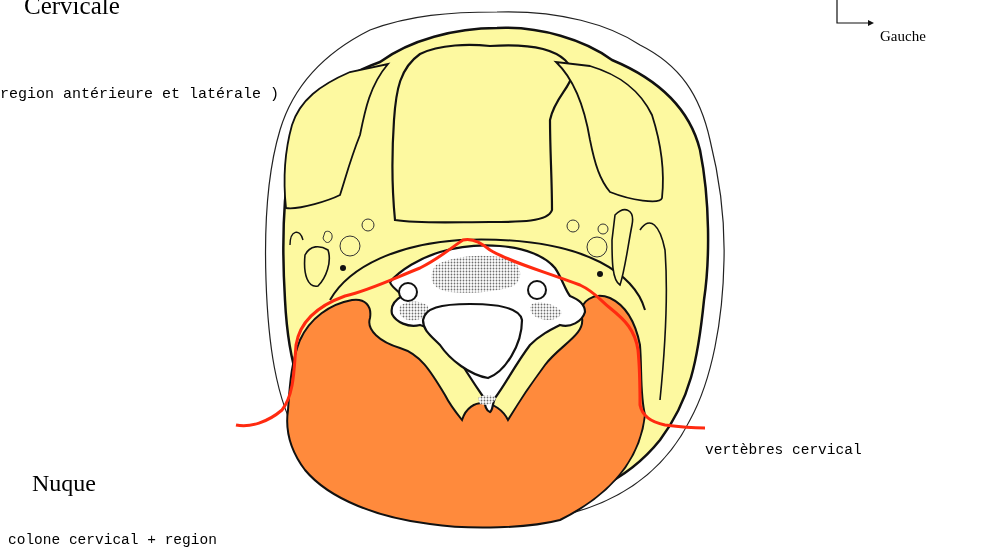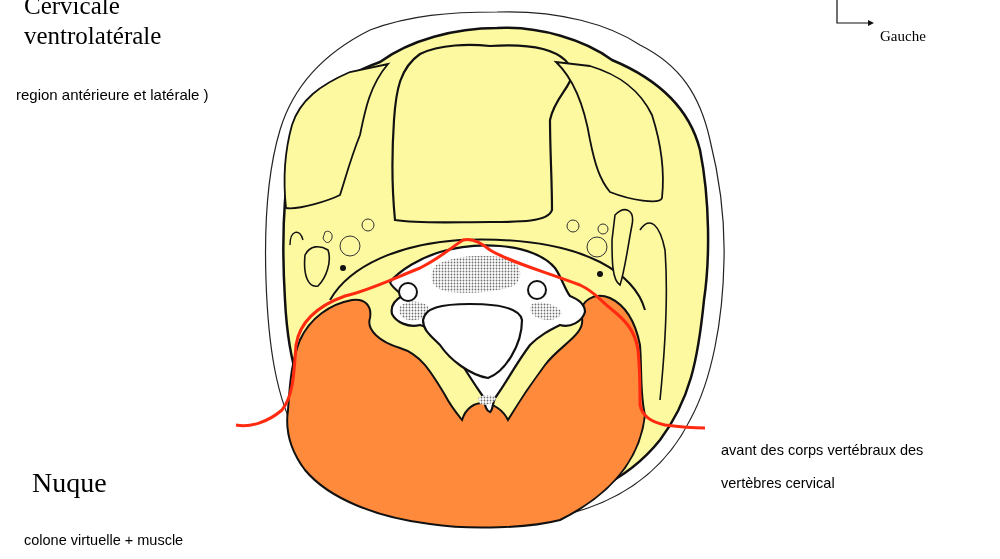--- a/index.html
+++ b/index.html
@@ -1,43 +1,41 @@
 <!DOCTYPE html>
 <html><head>
 <meta charset="utf-8">
 <style>
   html, body { margin: 0; padding: 0; background: #ffffff; }
   body { width: 1000px; height: 559px; position: relative; overflow: hidden; }
   .serif { font-family: "Liberation Serif", "DejaVu Serif", serif; color: #000; }
-  .sans { font-family: Liberation Sans, sans-serif; color: #000; margin-left: 16px; }
+  .sans { font-family: Liberation Mono, monospace; color: #000; }
   .title-cv { position: absolute; left: 24px; top: -9px; font-size: 25px; line-height: 30px; }
   .sub-cv { position: absolute; left: 0px; top: 86px; font-size: 15px; line-height: 18px; white-space: nowrap; }
-  .title-nuque { position: absolute; left: 32px; top: 469px; font-size: 28px; line-height: 28px; }
+  .title-nuque { position: absolute; left: 32px; top: 469px; font-size: 24px; line-height: 28px; }
   .sub-nuque { position: absolute; left: 8px; top: 515px; font-size: 14.5px; line-height: 17px; white-space: pre-line; }
   .annot { position: absolute; left: 705px; top: 425px; font-size: 14.5px; line-height: 16.5px; white-space: pre-line; }
   .gauche { position: absolute; left: 880px; top: 27px; font-size: 15px; line-height: 18px; }
   svg.diagram { position: absolute; left: 0; top: 0; }
 </style>
 </head>
 <body>
 
 <div class="serif title-cv">
   <div>Cervicale</div>
-  <div>ventrolatérale</div>
 </div>
 <div class="sans sub-cv">region antérieure et latérale )</div>
 
 <div class="serif title-nuque">Nuque</div>
 <div class="sans sub-nuque">
-  <div>colone virtuelle + muscle</div>
+  <div>colone cervical + region</div>
   
 </div>
 
 <div class="sans annot">
-  <div>avant des corps vertébraux des</div>
   <div>vertèbres cervical</div>
 </div>
 
 <div class="serif gauche">Gauche</div>
 
 <svg class="diagram" width="1000" height="559" viewBox="0 0 1000 559" xmlns="http://www.w3.org/2000/svg">
   <defs>
     <pattern id="hatch" width="3" height="3" patternUnits="userSpaceOnUse">
       <rect width="3" height="3" fill="#ffffff"></rect>
       <circle cx="1.5" cy="1.5" r="0.9" fill="#6e6e6e"></circle>

